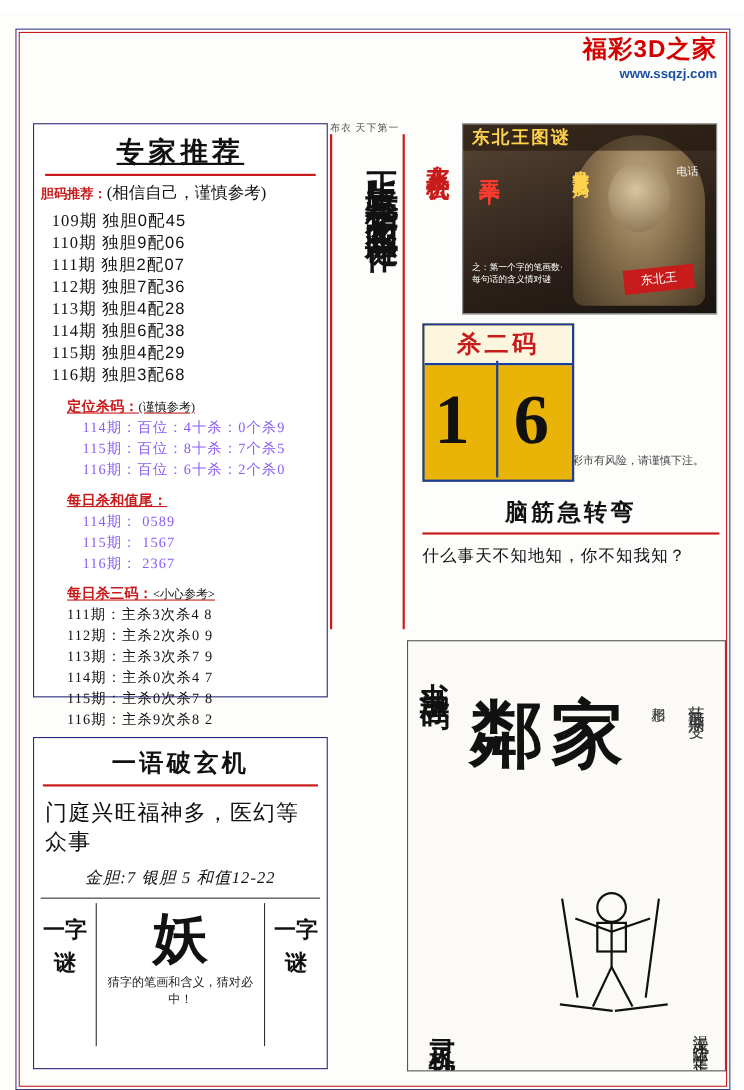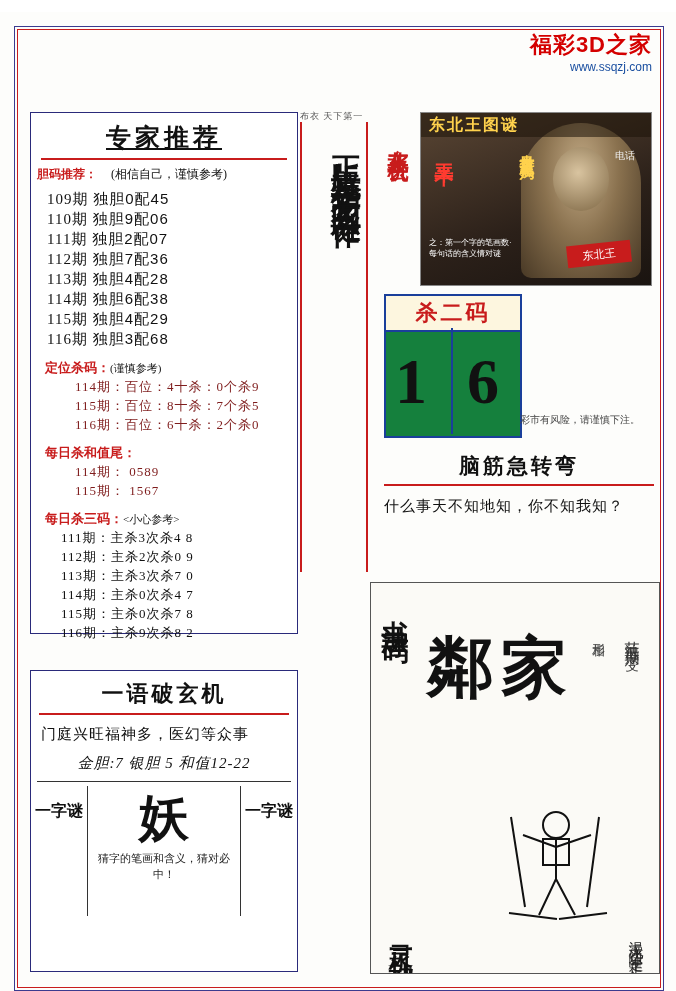--- a/index.html
+++ b/index.html
@@ -11,35 +11,35 @@
     overflow:hidden;
   }
   .page{position:absolute;left:0;top:12px;width:676px;height:991px;background:#fdfdfb;}
   
   .frame{position:absolute;left:14px;top:14px;width:648px;height:963px;border:1px solid #3b3b8f;}
   .frame2{position:absolute;left:17px;top:17px;width:642px;height:957px;border:1px solid #c81c1c;}
 
   
   .logo{position:absolute;right:24px;top:18px;text-align:right;}
   .logo .t1{color:#d40000;font-size:22px;font-weight:bold;letter-spacing:1px;font-family:"Liberation Sans",sans-serif;}
-  .logo .t2{color:#1a4fa0;font-size:12px;font-family:"Liberation Sans",sans-serif;}
+  .logo .t2{color:#1a4fa0;font-size:12px;font-family:"Liberation Sans",sans-serif;font-weight:bold;}
 
   
   .expert{position:absolute;left:30px;top:100px;width:266px;height:520px;border:1px solid #2a2a7a;background:#fff;}
   .expert .title{text-align:center;font-size:25px;font-weight:bold;color:#111;letter-spacing:4px;margin-top:8px;text-decoration:underline;}
   .expert .redline{height:2px;background:#c81c1c;margin:4px 10px 0 10px;}
   .expert .sub{color:#c81c1c;font-size:12px;font-weight:bold;margin:6px 0 0 6px;}
-  .expert .sub .note{color:#111;font-weight:normal;font-size:12px;margin-left:14px;}
+  .expert .sub .note{color:#111;font-weight:normal;font-size:15px;}
   .rows{margin:6px 0 0 16px;}
   .rows .r{font-size:15px;color:#111;letter-spacing:1px;line-height:20px;}
   .rows .r .num{font-family:"Liberation Sans",sans-serif;}
   .sect{margin-top:10px;}
-  .sect .h{color:#c81c1c;font-size:13px;font-weight:bold;margin-left:14px;}
+  .sect .h{color:#c81c1c;font-size:13px;font-weight:bold;margin-left:30px;text-decoration:underline;}
   .sect .h .note{color:#111;font-weight:normal;font-size:11px;}
-  .sect .l{font-size:13px;color:#7f1d1d;margin-left:44px;line-height:19px;letter-spacing:1px;}
+  .sect .l{font-size:13px;color:#8b5cf6;margin-left:44px;line-height:19px;letter-spacing:1px;}
   .sect .l2{font-size:13px;color:#111;margin-left:30px;line-height:19px;letter-spacing:1px;}
 
   
   .vtitle{position:absolute;left:306px;top:120px;width:60px;height:430px;
     writing-mode:vertical-rl; text-orientation:upright;
     font-size:30px;font-weight:bold;color:#111;letter-spacing:7px;}
   .vline{position:absolute;background:#c81c1c;width:2px;}
 
   .smalltop{position:absolute;left:300px;top:98px;font-size:9px;color:#555;letter-spacing:1px;}
 
@@ -58,21 +58,21 @@
      background:radial-gradient(circle at 45% 40%,#d9c4a0,#7d6643);}
   .photo .redchar{position:absolute;left:12px;top:34px;color:#ff3b30;font-size:19px;font-weight:bold;line-height:22px;
      writing-mode:vertical-rl;text-orientation:upright;letter-spacing:2px;}
   .photo .yellowchar{position:absolute;left:96px;top:30px;color:#ffd24d;font-size:15px;font-weight:bold;
      writing-mode:vertical-rl;text-orientation:upright;letter-spacing:2px;}
   .photo .tel{position:absolute;right:16px;top:36px;color:#eee;font-size:10px;}
   .photo .sm{position:absolute;left:8px;bottom:26px;color:#fff;font-size:8px;width:90px;line-height:11px;}
   .photo .stamp{position:absolute;right:20px;bottom:20px;width:64px;height:22px;background:#c81c1c;color:#fff;font-size:11px;text-align:center;line-height:22px;transform:rotate(-6deg);}
 
   
-  .shabox{position:absolute;left:384px;top:282px;width:134px;height:140px;border:2px solid #1a3f9b;background:#15803d;}
+  .shabox{position:absolute;left:384px;top:282px;width:134px;height:140px;border:2px solid #1a3f9b;background:#eab308;}
   .shabox .cap{height:34px;background:#fdf6df;border-bottom:2px solid #1a3f9b;text-align:center;}
   .shabox .cap span{color:#c81c1c;font-size:22px;font-weight:bold;letter-spacing:3px;line-height:34px;}
   .shabox .nums{text-align:center;font-size:64px;font-weight:bold;color:#111;line-height:100px;letter-spacing:12px;font-family:"Liberation Serif",serif;}
   .riskline{position:absolute;left:520px;top:400px;width:140px;font-size:10px;color:#444;line-height:15px;}
   .grid-v{position:absolute;background:#1a3f9b;width:2px;}
 
   
   .naojin{position:absolute;left:384px;top:440px;width:270px;}
   .naojin .t{text-align:center;font-size:21px;font-weight:bold;color:#111;letter-spacing:3px;}
   .naojin .hr{height:2px;background:#c81c1c;margin:4px 0 0 0;}
@@ -86,25 +86,25 @@
   .calli .side{position:absolute;right:18px;top:46px;writing-mode:vertical-rl;text-orientation:upright;font-size:15px;color:#333;letter-spacing:3px;}
   .calli .side2{position:absolute;right:52px;top:50px;writing-mode:vertical-rl;text-orientation:upright;font-size:13px;color:#444;}
   .calli .vt2{position:absolute;left:14px;bottom:24px;writing-mode:vertical-rl;text-orientation:upright;font-size:24px;color:#111;letter-spacing:6px;font-weight:bold;}
   .calli .vt3{position:absolute;right:14px;bottom:20px;writing-mode:vertical-rl;text-orientation:upright;font-size:15px;color:#222;letter-spacing:4px;}
   .stick{position:absolute;left:110px;bottom:36px;width:150px;height:150px;}
 
   
   .riddle{position:absolute;left:30px;top:658px;width:266px;height:300px;border:1px solid #2a2a7a;background:#fff;}
   .riddle .t{text-align:center;font-size:22px;font-weight:bold;color:#111;letter-spacing:3px;margin-top:8px;}
   .riddle .hr{height:2px;background:#c81c1c;margin:4px 8px 0 8px;}
-  .riddle .line{font-size:15px;color:#111;margin:10px 10px 0 10px;letter-spacing:1px;}
+  .riddle .line{font-size:20px;color:#111;margin:10px 10px 0 10px;letter-spacing:1px;}
   .riddle .gold{text-align:center;font-size:15px;color:#111;margin-top:10px;font-style:italic;letter-spacing:1px;}
   .riddle .hr2{height:1px;background:#333;margin:8px 6px 0 6px;}
   .riddle .tri{display:flex;margin-top:4px;height:130px;}
-  .riddle .col{width:56px;text-align:center;font-size:16px;font-weight:bold;color:#111;line-height:30px;padding-top:10px;}
+  .riddle .col{width:56px;text-align:center;font-size:20px;font-weight:bold;color:#111;line-height:30px;padding-top:10px;}
   .riddle .mid{flex:1;border-left:1px solid #333;border-right:1px solid #333;text-align:center;}
   .riddle .mid .ch{font-size:50px;font-weight:bold;color:#111;line-height:64px;}
   .riddle .mid .sm{font-size:11px;color:#222;line-height:16px;padding:0 4px;}
 </style>
 </head>
 <body>
 
 <div class="page">
   <div class="frame"></div>
   <div class="frame2"></div>
@@ -137,27 +137,28 @@
       <div class="h"><span>定位杀码：</span><span class="note">(谨慎参考)</span></div>
       <div class="l">114期：百位：4十杀：0个杀9</div>
       <div class="l">115期：百位：8十杀：7个杀5</div>
       <div class="l">116期：百位：6十杀：2个杀0</div>
     </div>
 
     <div class="sect">
       <div class="h">每日杀和值尾：</div>
       <div class="l">114期：  0589</div>
       <div class="l">115期：  1567</div>
+      <div class="l">116期：  2367</div>
     </div>
 
     <div class="sect">
       <div class="h"><span>每日杀三码：</span><span class="note">&lt;小心参考&gt;</span></div>
       <div class="l2">111期：主杀3次杀4 8</div>
       <div class="l2">112期：主杀2次杀0 9</div>
-      <div class="l2">113期：主杀3次杀7 0</div>
+      <div class="l2">113期：主杀3次杀7 9</div>
       <div class="l2">114期：主杀0次杀4 7</div>
       <div class="l2">115期：主杀0次杀7 8</div>
       <div class="l2">116期：主杀9次杀8 2</div>
     </div>
   </div>
 
   <div class="vline" style="left:300px;top:110px;height:450px;"></div>
   <div class="vline" style="left:366px;top:110px;height:450px;"></div>
   <div class="vtitle">正版真精华布衣图谜作</div>
 

